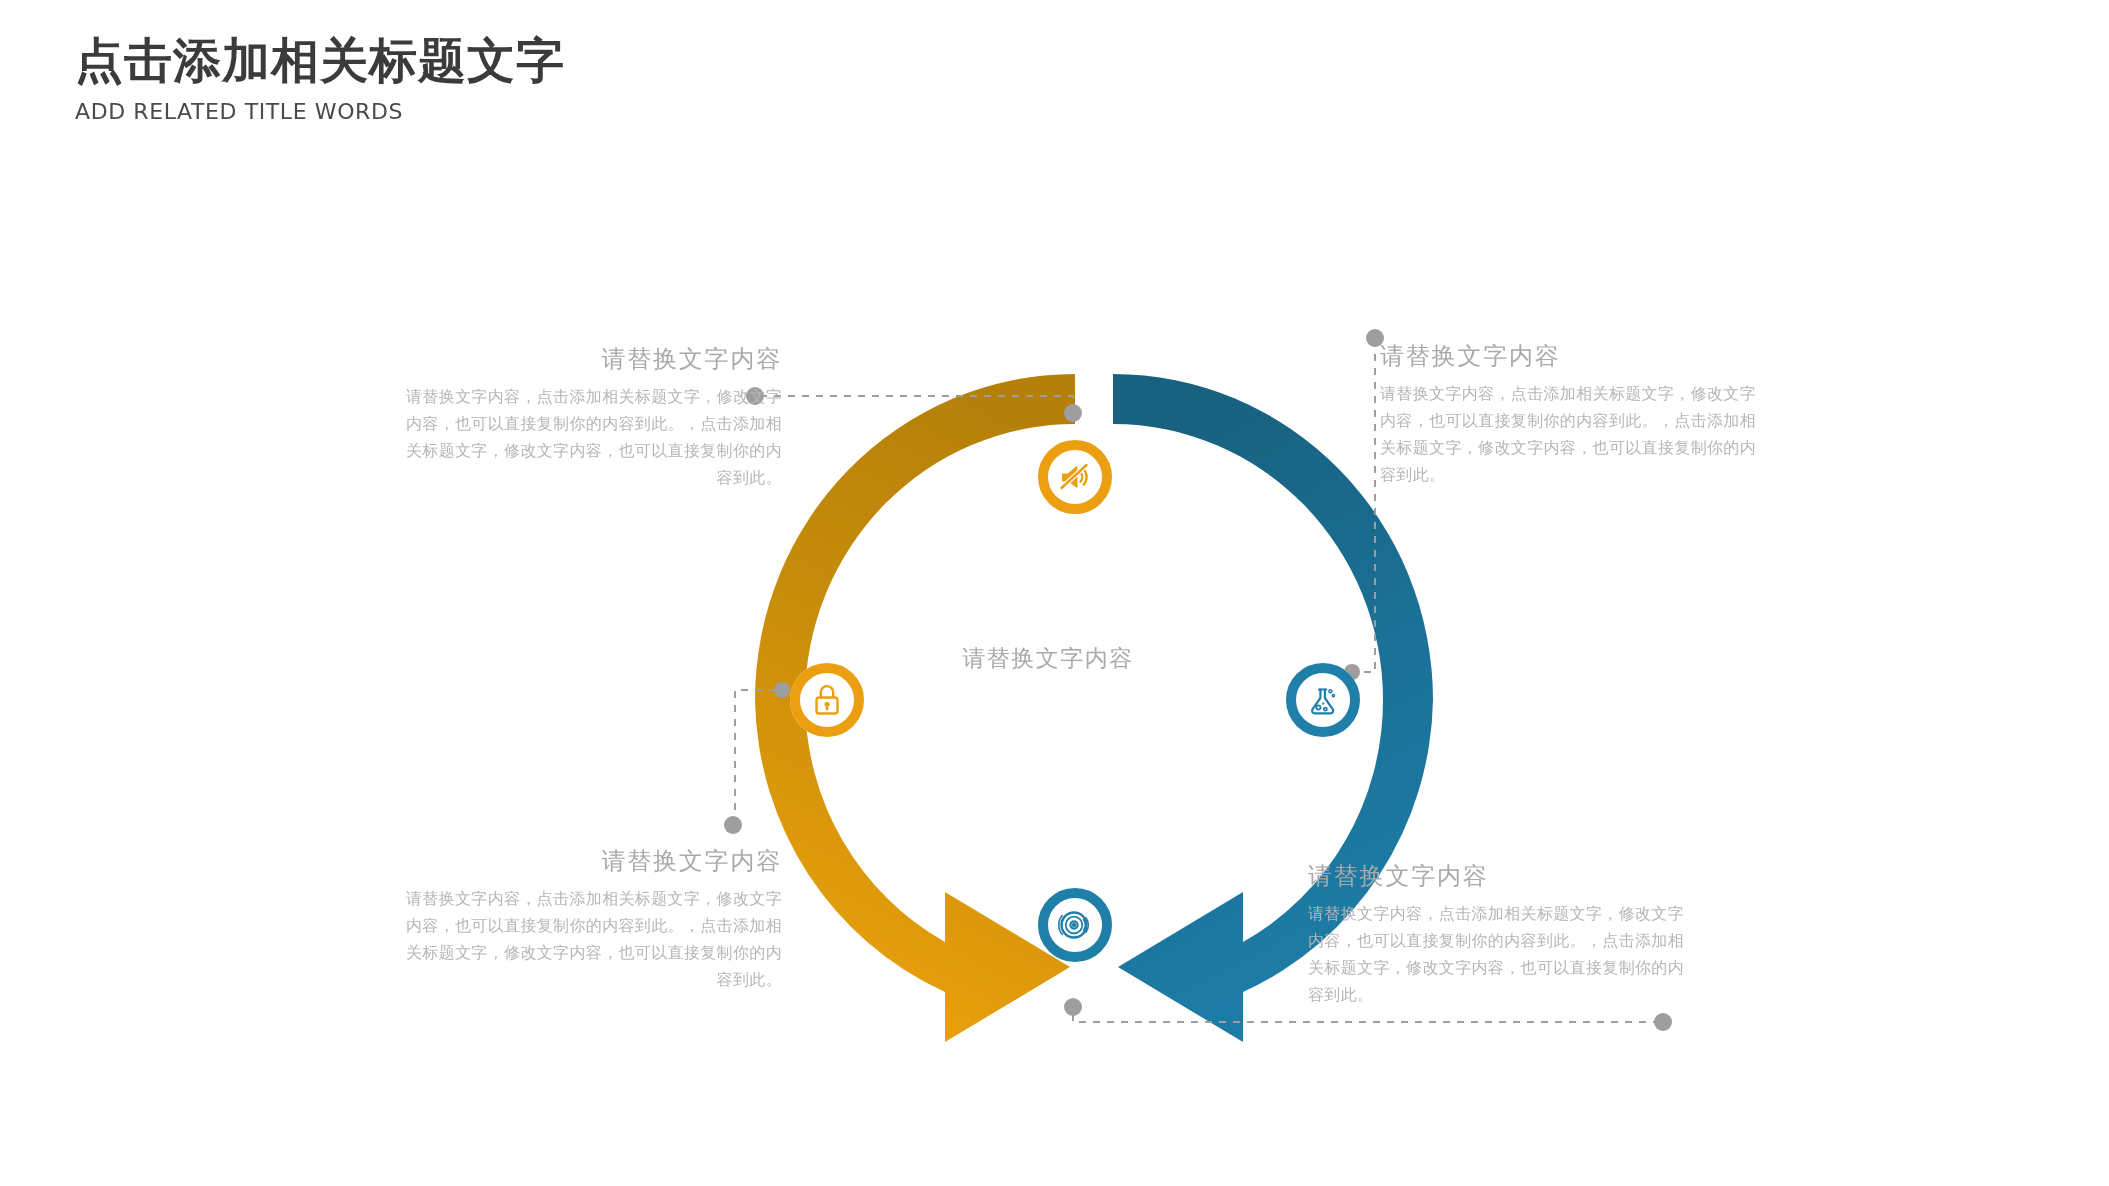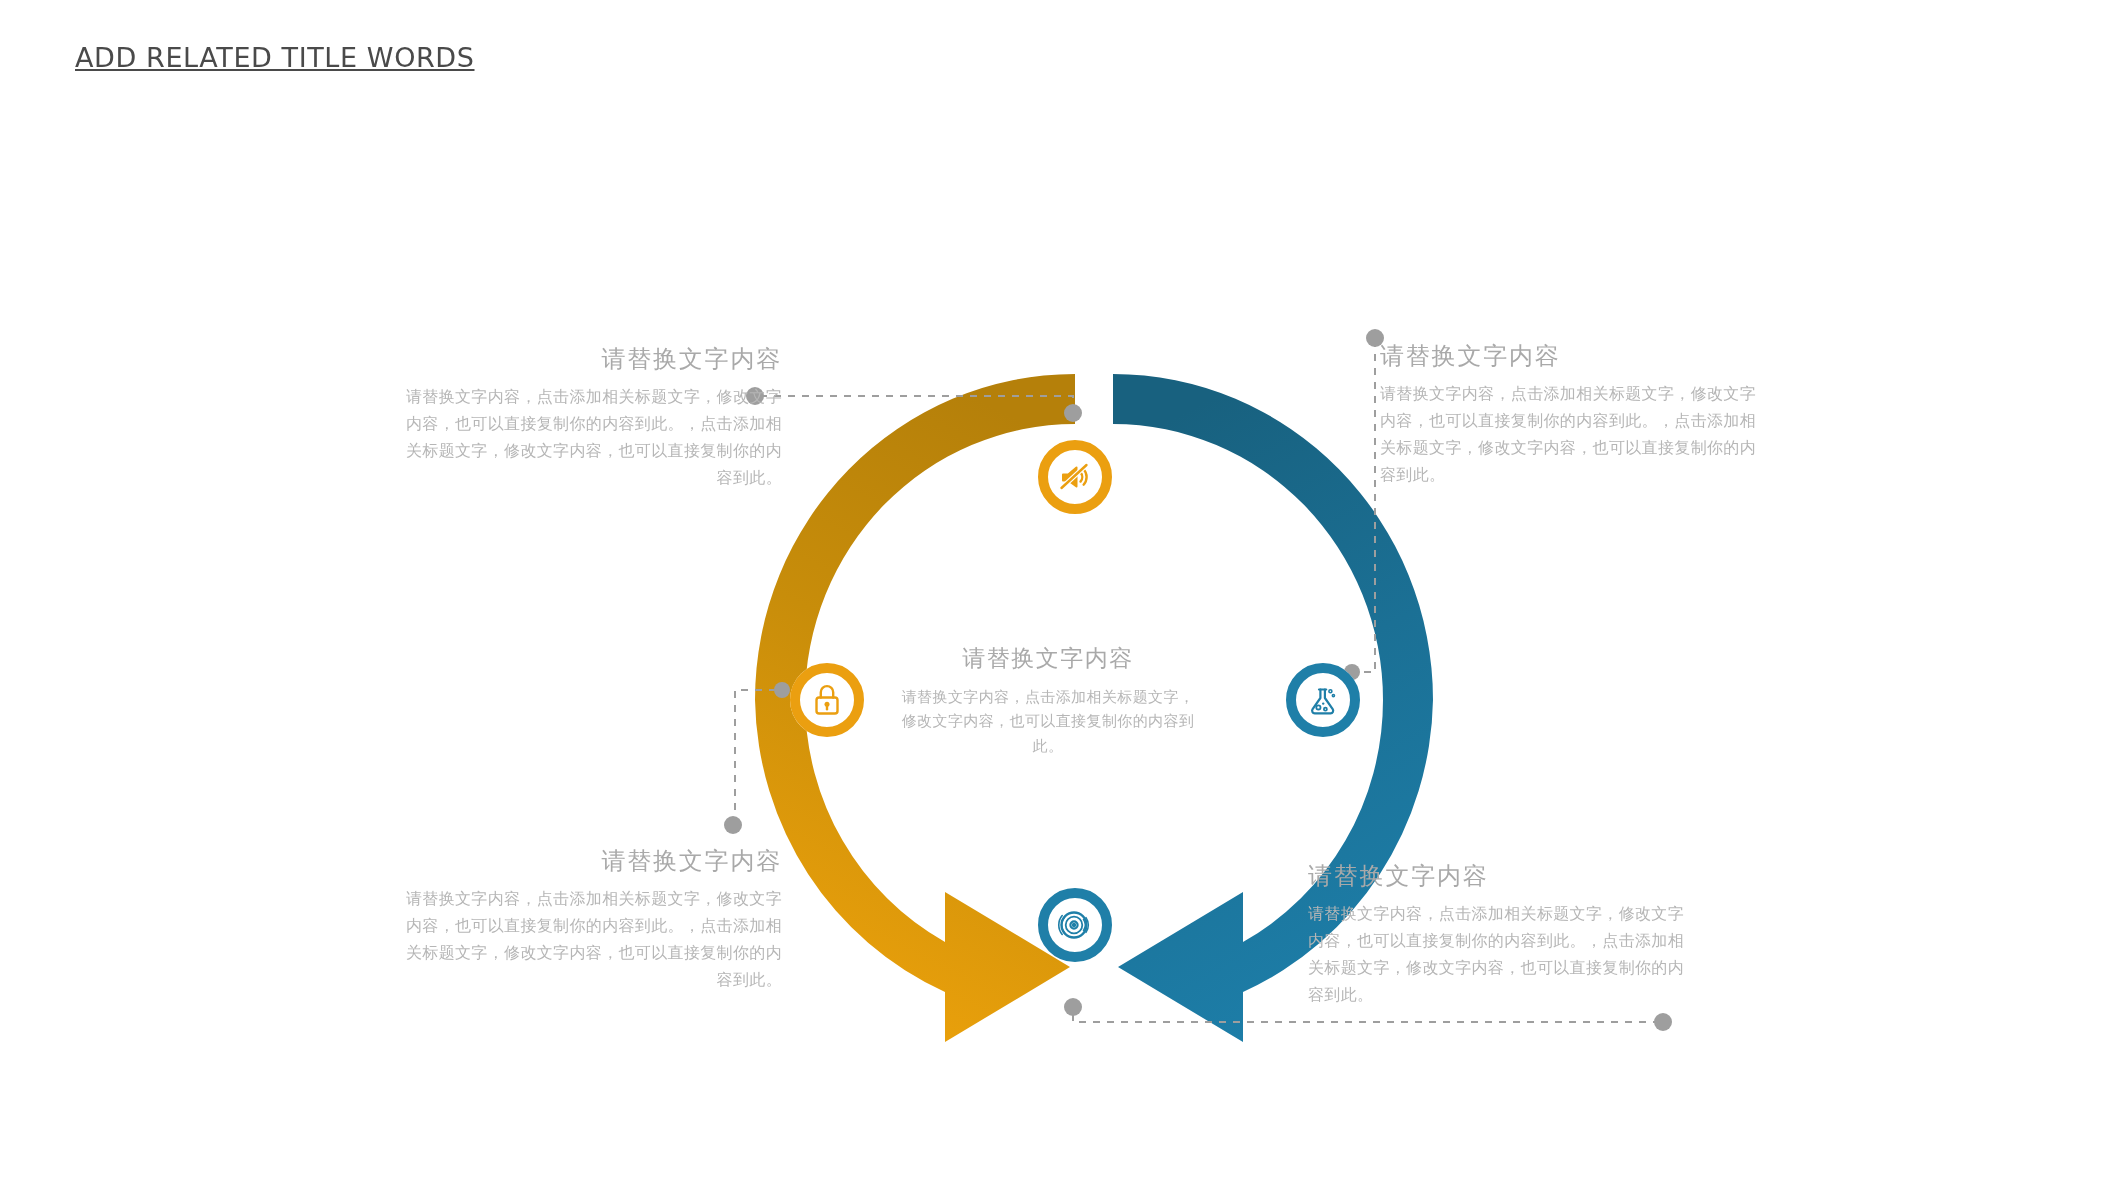--- a/index.html
+++ b/index.html
@@ -27,26 +27,25 @@
   #page-title {
     font-size: 48px;
     font-weight: bold;
     color: #3b3b3b;
     letter-spacing: 1px;
     line-height: 1.18;
     white-space: nowrap;
   }
   #page-subtitle {
     margin-top: 10px;
-    font-size: 27px;
+    font-size: 22px;
     font-weight: 400;
     color: #4a4a4a;
     letter-spacing: 0.6px;
     white-space: nowrap;
-    text-decoration: underline;
   }
 
   
   #diagram-stage {
     position: absolute;
     left: 0;
     top: 0;
     width: 2109px;
     height: 1186px;
   }
@@ -136,20 +135,21 @@
     position: absolute;
     left: 0; top: 0;
     width: 2109px; height: 1186px;
     pointer-events: none;
   }
 </style>
 </head>
 <body>
 
 <div id="header">
+  <div id="page-title">点击添加相关标题文字</div>
   <div id="page-subtitle">ADD RELATED TITLE WORDS</div>
 </div>
 
 <div id="diagram-stage">
 
   <svg id="cycle-svg" viewBox="0 0 2109 1186">
     <defs>
       <linearGradient id="gradOrange" x1="0.55" y1="0" x2="0.3" y2="1">
         <stop offset="0%" stop-color="#b5800a"></stop>
         <stop offset="42%" stop-color="#c88d0a"></stop>
@@ -263,21 +263,20 @@
         <path d="M9.5 12.2 a12 12 0 0 0 0 15.6" stroke-width="1.6"></path>
         <path d="M7.2 10.6 a14.6 14.6 0 0 0 0 18.8" stroke-width="1.6"></path>
         <path d="M28.5 14.4 a10 10 0 0 1 0 11.2" stroke-width="1.6"></path>
         <path d="M31 12.6 a13 13 0 0 1 0 14.8" stroke-width="1.6"></path>
       </g>
     </svg>
   </div>
 
   <div id="center-block">
     <div class="blk-title">请替换文字内容</div>
-    <div class="blk-body">请替换文字内容，点击添加相关标题文字，修改文字内容，也可以直接复制你的内容到此。</div>
   </div>
 
   <div class="text-block align-right" id="block-tl">
     <div class="blk-title">请替换文字内容</div>
     <div class="blk-body">请替换文字内容，点击添加相关标题文字，修改文字内容，也可以直接复制你的内容到此。，点击添加相关标题文字，修改文字内容，也可以直接复制你的内容到此。</div>
   </div>
 
   <div class="text-block align-left" id="block-tr">
     <div class="blk-title">请替换文字内容</div>
     <div class="blk-body">请替换文字内容，点击添加相关标题文字，修改文字内容，也可以直接复制你的内容到此。，点击添加相关标题文字，修改文字内容，也可以直接复制你的内容到此。</div>

